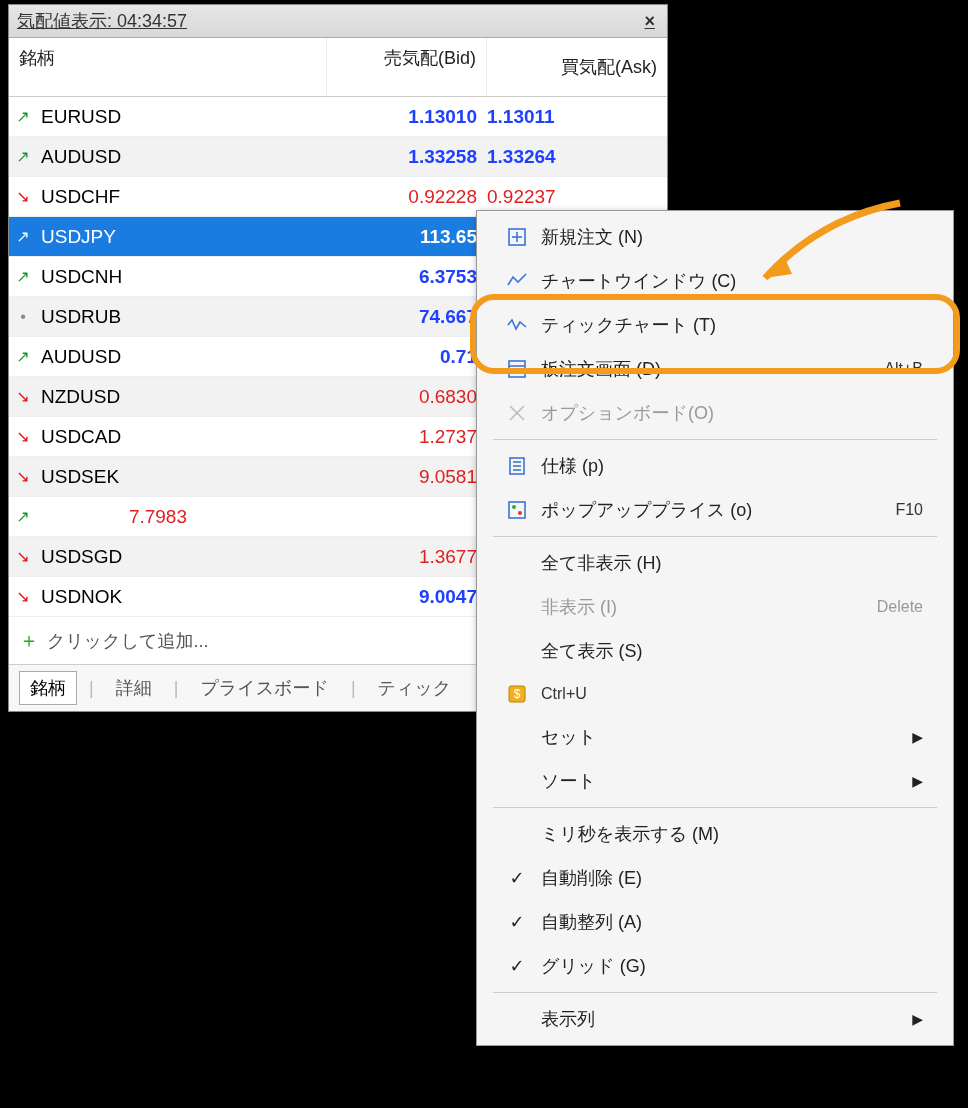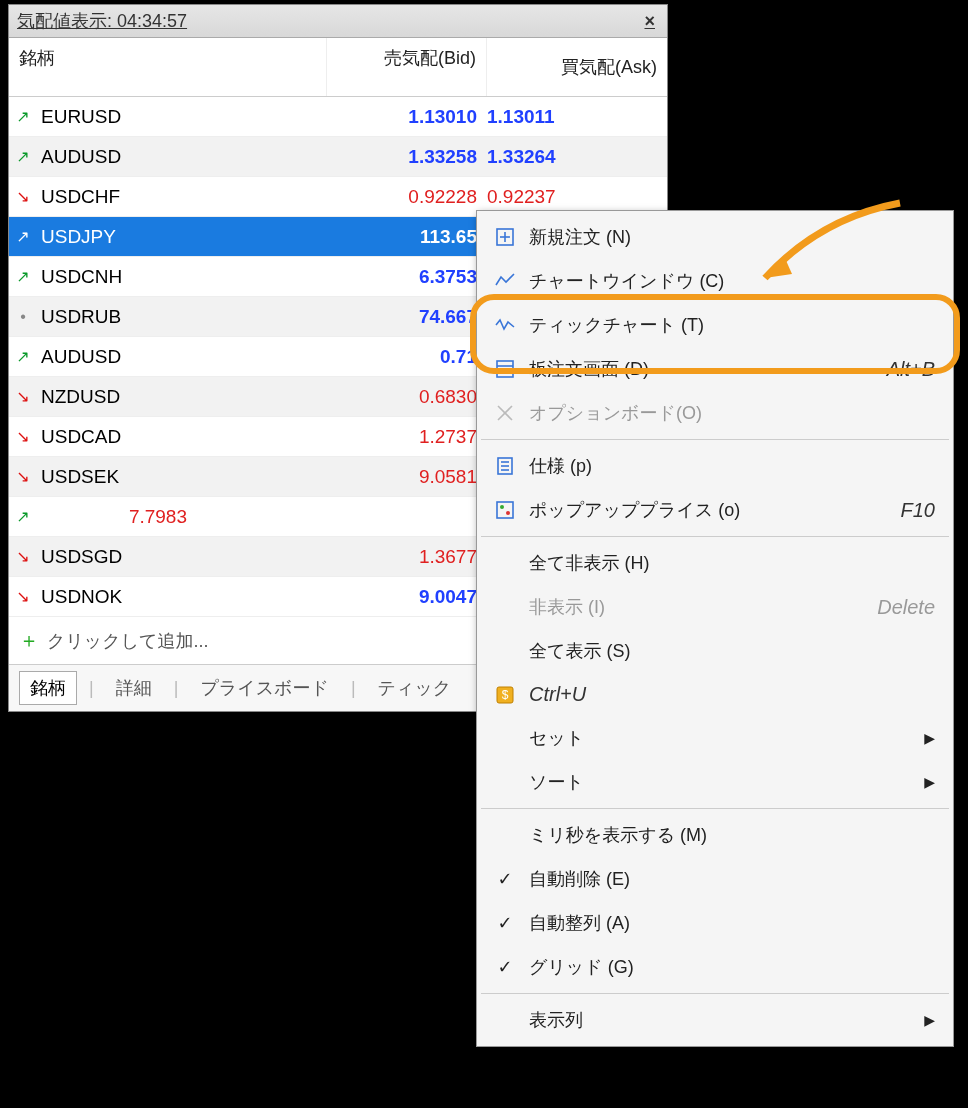--- a/index.html
+++ b/index.html
@@ -103,39 +103,39 @@
   .menu {
     position: absolute;
     left: 476px;
     top: 210px;
     width: 478px;
     background: #f5f5f5;
     border: 1px solid #999;
     box-shadow: 2px 3px 8px rgba(0,0,0,.4);
     font-size: 18px;
     color: #222;
-    padding: 4px 4px;
+    padding: 4px 16px;
   }
   .menu .item {
     display: flex;
     align-items: center;
     padding: 10px 14px 10px 10px;
     position: relative;
   }
   .menu .item.disabled { color: #999; }
   .menu .item .icon {
     width: 28px;
     height: 22px;
     display: inline-flex;
     align-items: center;
     justify-content: center;
     margin-right: 10px;
   }
   .menu .item .label { flex: 1; }
-  .menu .item .short { color: #333; font-size: 20px; font-style: italic; }
+  .menu .item .short { color: #333; font-size: 16px; }
   .menu .item.disabled .short { color: #999; }
   .menu .divider {
     height: 1px;
     background: #ccc;
     margin: 4px 0;
   }
   .menu .check { width: 28px; text-align: center; margin-right: 10px; }
   .menu .sub-arrow {
     position: absolute;
     right: 14px;

